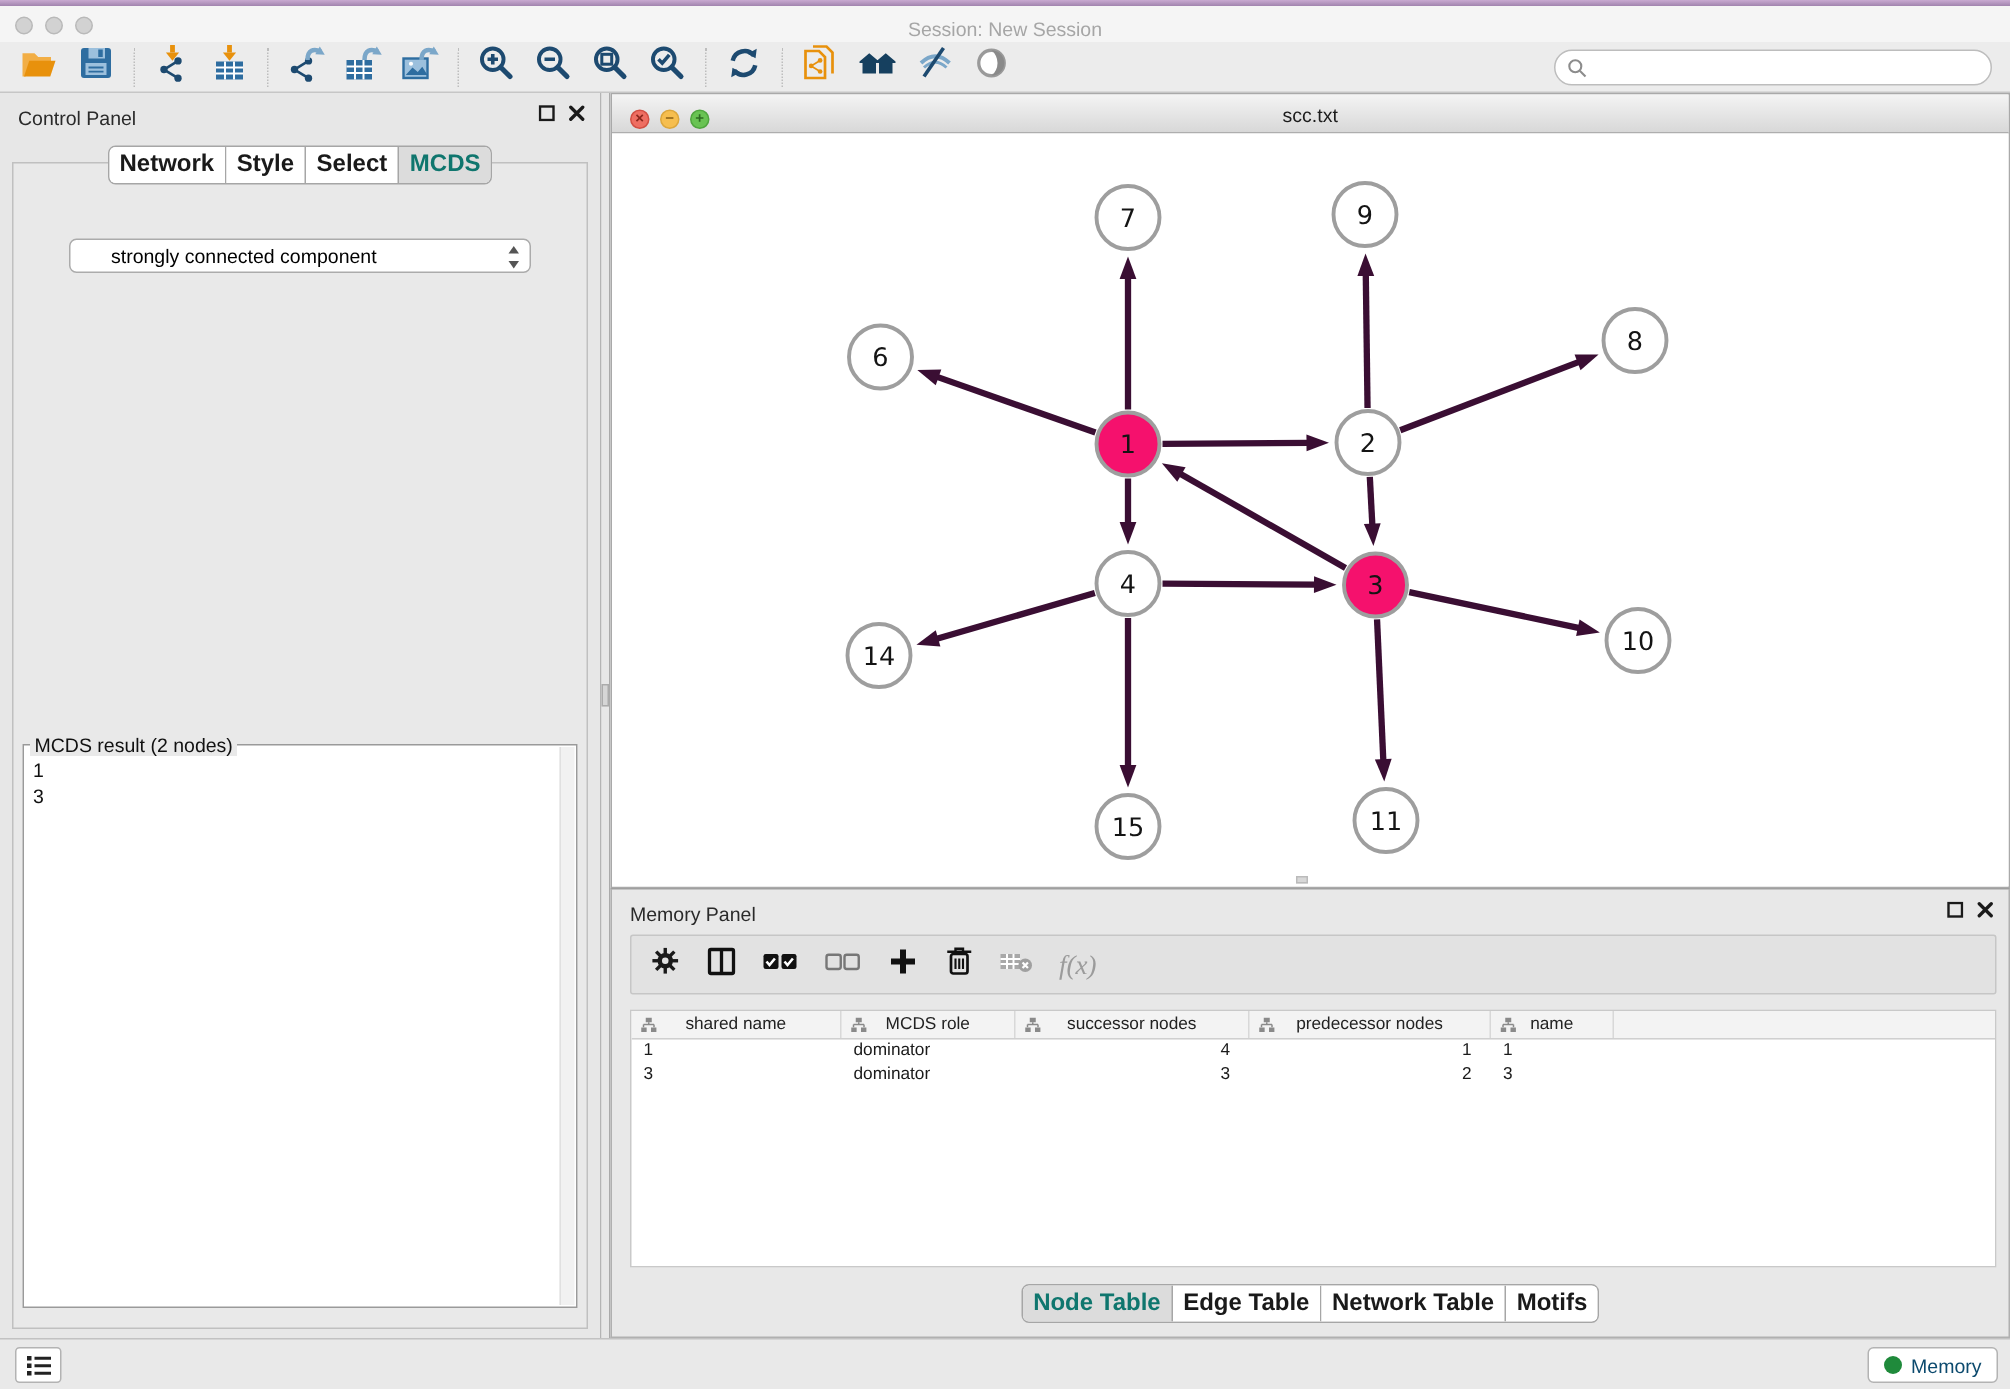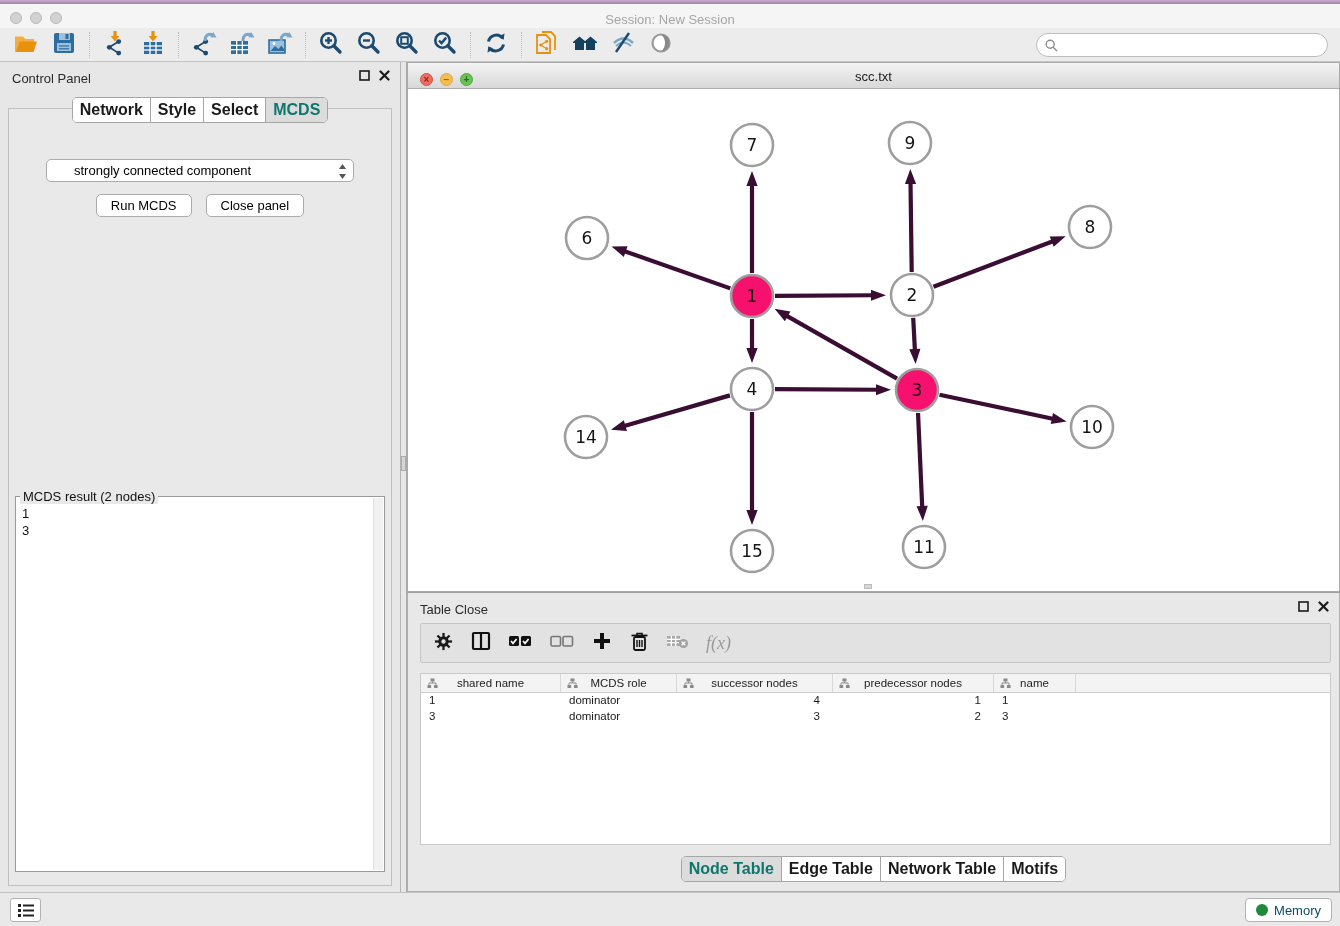--- a/index.html
+++ b/index.html
@@ -267,24 +267,20 @@
         </span></div>
     <div id="cp-box">
       <div id="criterion">
         <span>strongly connected component</span>
         <span class="chev">
           <svg width="9" height="17" viewBox="0 0 9 17">
               <path d="M4.5 1L8 6H1z" fill="#555"></path>
               <path d="M4.5 16L1 11h7z" fill="#555"></path>
             </svg>
         </span>
-      </div>
-      <div id="cp-btns">
-        <button class="btn">Run MCDS</button>
-        <button class="btn">Close panel</button>
       </div>
       <div id="result-box">
         <span id="result-legend">MCDS result (2 nodes)</span>
         <div id="result-items">
             <div>1</div>
             <div>3</div>
           </div>
         <div id="result-scroll"></div>
       </div>
     </div>
@@ -377,21 +373,21 @@
             <circle cx="516" cy="458" r="21" fill="#ffffff" stroke="#9e9e9e" stroke-width="2.6"></circle>
             <text x="516" y="464" text-anchor="middle" font-family="DejaVu Sans, sans-serif" font-size="17" fill="#141414">11</text>
           </g>
         </svg>
     </div>
     <div id="hhandle"></div>
   </div>
 
   <div id="tpanel" class="abs">
     <div class="panel-head">
-      <span class="panel-title">Table Close</span>
+      <span class="panel-title">Memory Panel</span>
       <span class="panel-icons">
         <svg width="11" height="11" viewBox="0 0 11 11">
             <rect x="1" y="1" width="9" height="9" fill="none" stroke="#1a1a1a" stroke-width="1.6"></rect>
           </svg>
         <svg width="11" height="11" viewBox="0 0 11 11">
             <path d="M1.5 1.5l8 8M9.5 1.5l-8 8" stroke="#1a1a1a" stroke-width="2.2" stroke-linecap="round"></path>
           </svg>
       </span>
     </div>
     <div id="tp-toolbar">

